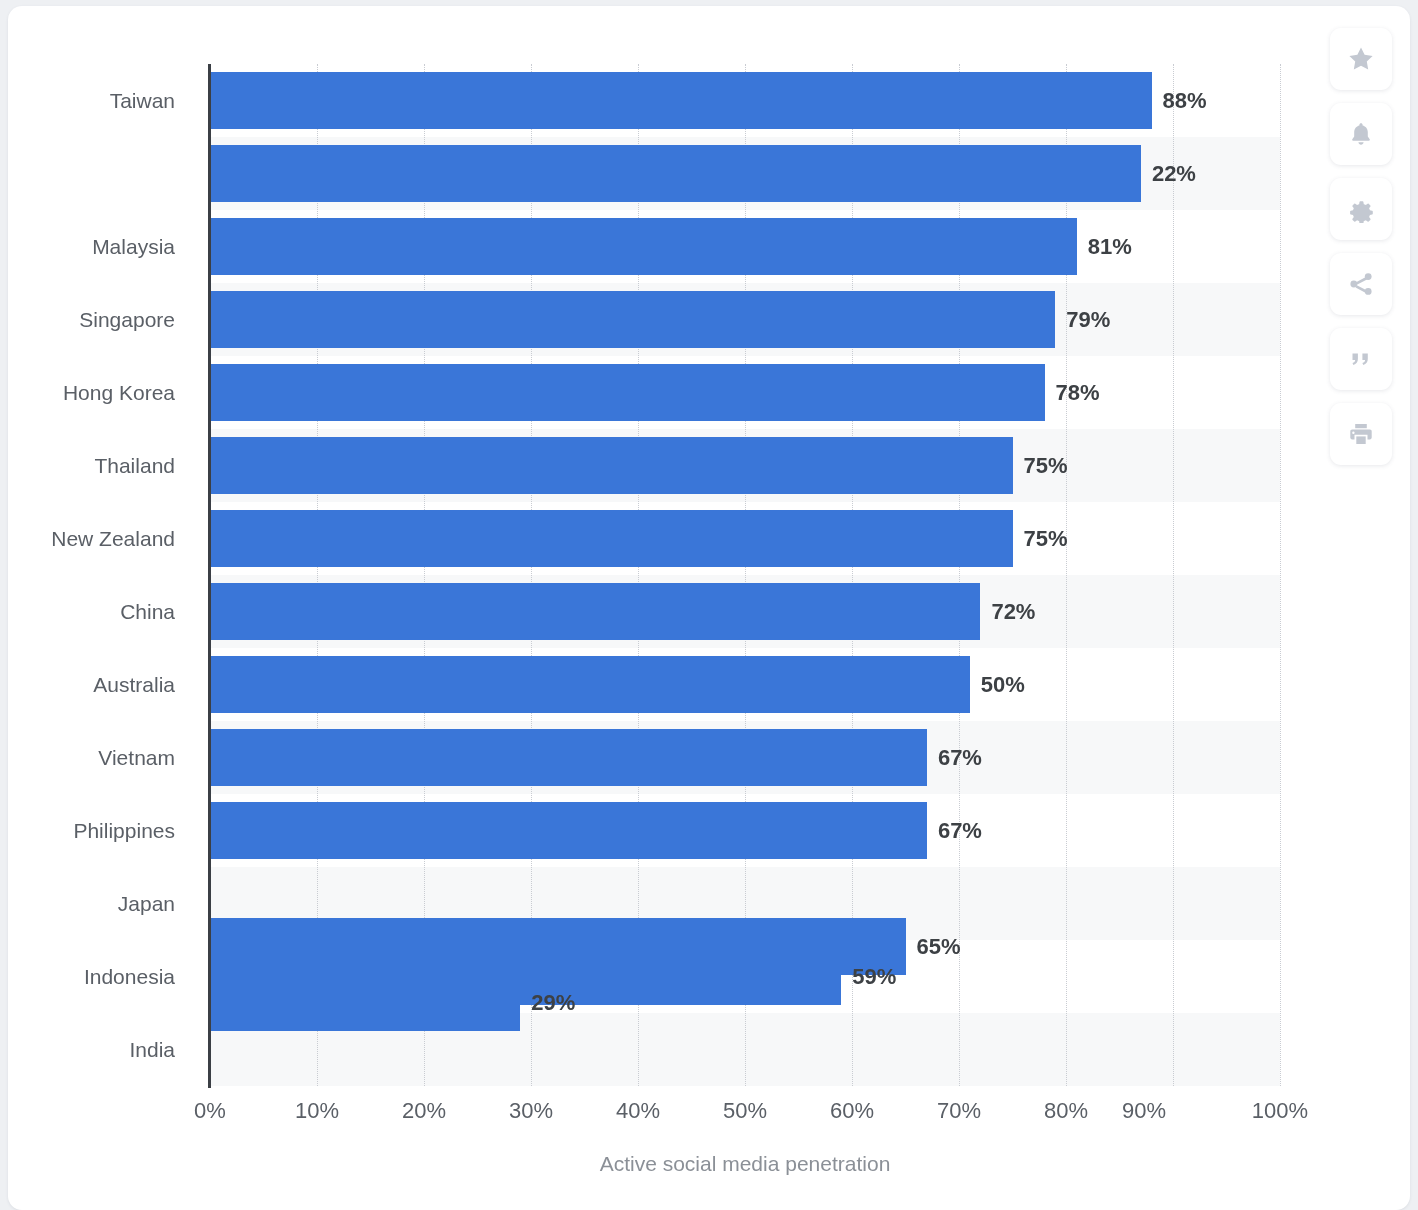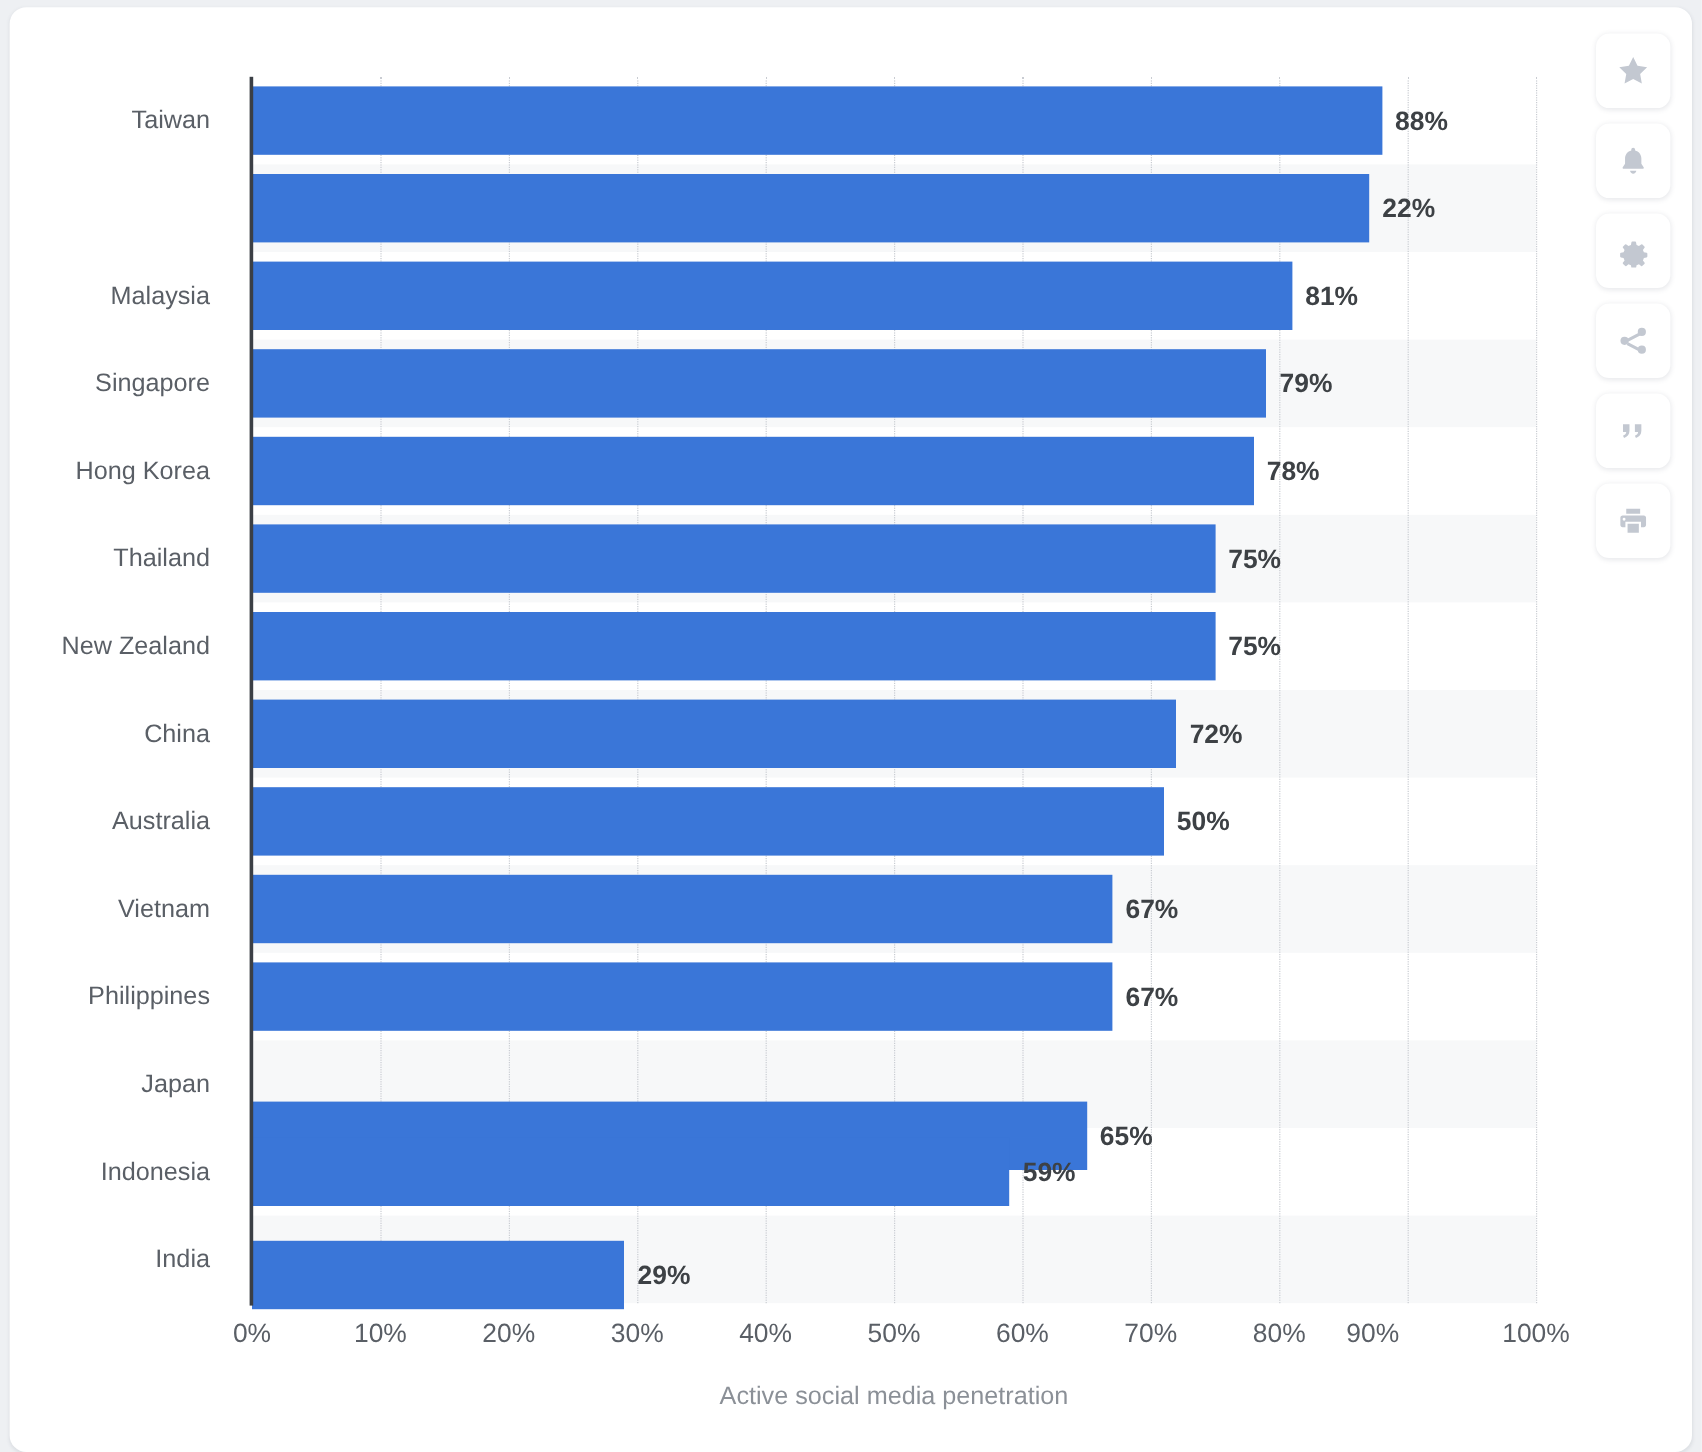--- a/index.html
+++ b/index.html
@@ -254,21 +254,21 @@
           <div class="bar-value" style="left: 727.9px;">67%</div>
         </div>
         <div class="bar-row" style="top: 846px;">
           <div class="bar" style="width: 695.5px; background: rgb(58, 118, 216);"></div>
           <div class="bar-value" style="left: 706.5px;">65%</div>
         </div>
         <div class="bar-row" style="top: 876px;">
           <div class="bar" style="width: 631.3px; background: rgb(58, 118, 216);"></div>
           <div class="bar-value" style="left: 642.3px;">59%</div>
         </div>
-        <div class="bar-row" style="top: 962px; text-decoration: underline;">
+        <div class="bar-row" style="top: 902px; text-decoration: underline;">
           <div class="bar" style="width: 310.3px; background: rgb(58, 118, 216);"></div>
           <div class="bar-value" style="left: 321.3px;">29%</div>
         </div>
       </div>
   </div>
 
   <div id="y-axis-line"></div>
 
   <div id="y-labels">
       <div class="cat-label-wrap" style="top: 0px;">

